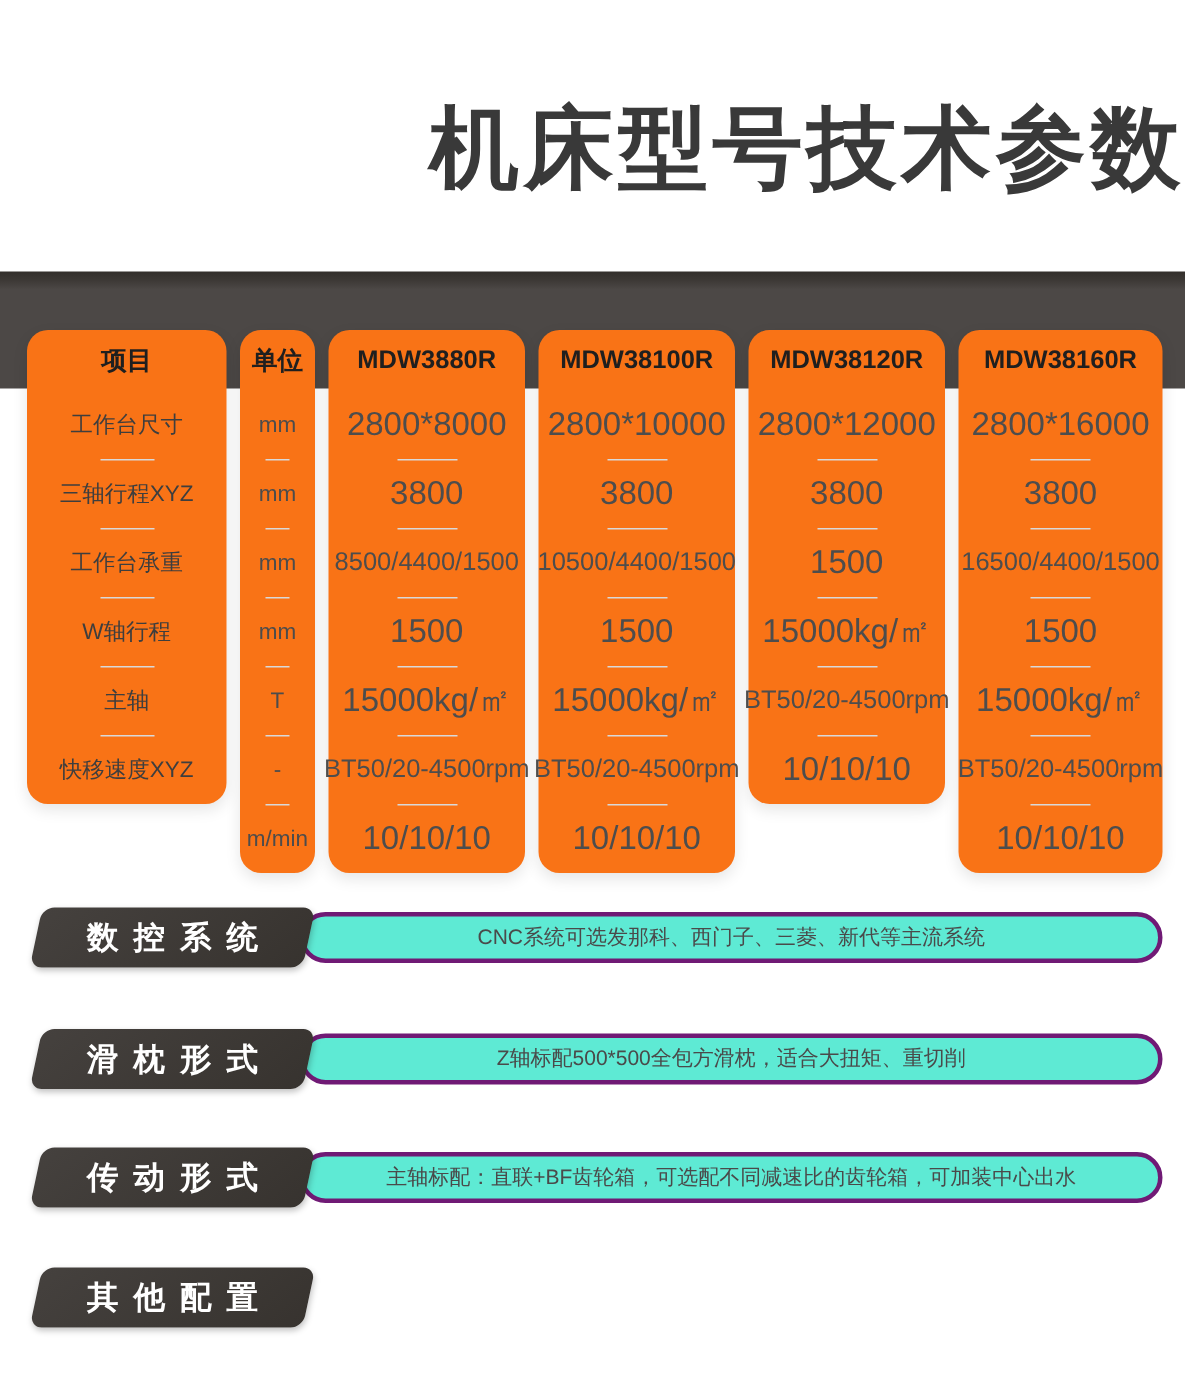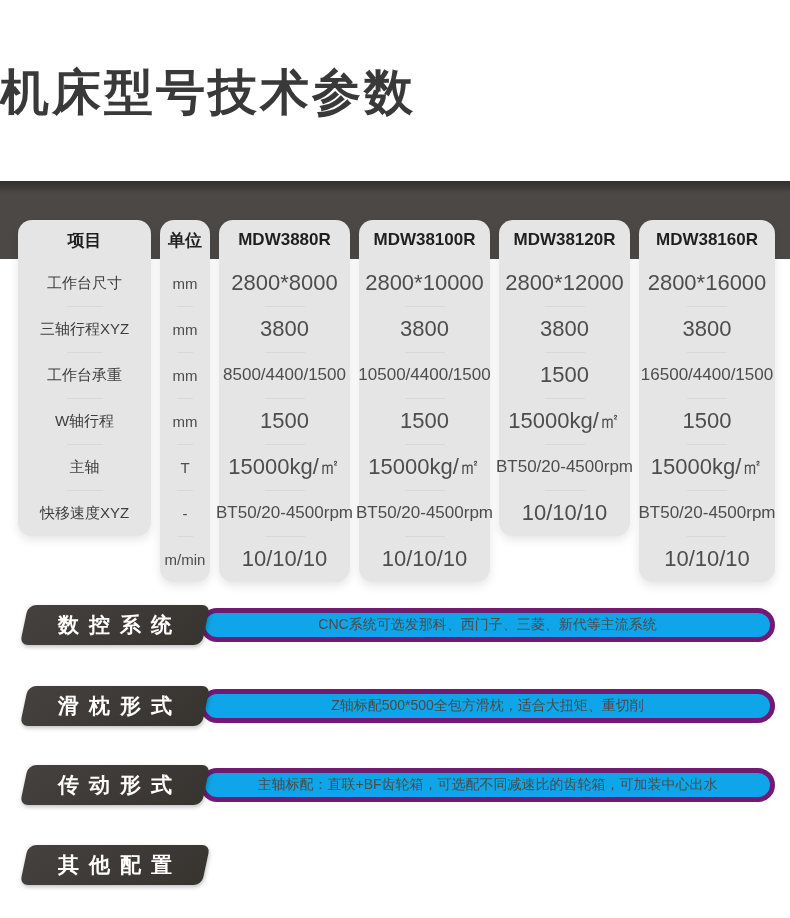--- a/index.html
+++ b/index.html
@@ -4,35 +4,35 @@
 <style>
   html,body{margin:0;padding:0;background:#ffffff;}
   .page{
     position:relative;width:790px;height:918px;overflow:hidden;
     background:#ffffff;
     font-family:"Liberation Sans","DejaVu Sans",sans-serif;
   }
   
   .title{
     position:absolute;top:66px;left:0;width:100%;
-    text-align:left;font-size:49px;font-weight:800;
+    text-align:right;font-size:60px;font-weight:800;
     color:#393939;letter-spacing:3px;line-height:1.1;
   }
   
   .dark-band{
     position:absolute;top:181px;left:0;width:790px;height:78px;
     background:linear-gradient(180deg,#332f2c 0px,#3d3936 6px,#4c4846 12px,#4c4846 100%);
   }
   
   .spec-table{
     position:absolute;top:220px;left:18px;
     display:flex;gap:9px;align-items:flex-start;
   }
   .col{
-    background:#e5e5e5;border-radius:14px;
+    background:#f97316;border-radius:14px;
     box-shadow:0 4px 10px rgba(0,0,0,0.10);
     display:flex;flex-direction:column;
   }
   .col-label{width:133px;}
   .col-unit{width:50px;}
   .col-model{width:131px;}
   .col-model-last{width:136px;}
   .col-header{
     height:40px;display:flex;align-items:center;justify-content:center;
     font-size:17px;font-weight:bold;color:#1f1f1f;white-space:nowrap;
@@ -48,23 +48,23 @@
   }
   .col-label .row{font-size:15px;color:#3e3e3e;}
   .col-label .row:not(.first)::before{width:36px;}
   .col-unit .row{font-size:15px;color:#4c4c4c;}
   .col-unit .row:not(.first)::before{width:16px;}
   .row.small{font-size:17px;}
   
   .section{position:absolute;left:0;width:790px;height:40px;}
   .pill{
     position:absolute;left:200px;top:3px;width:575px;height:34px;
-    border:5px solid #701a75;border-radius:18px;box-sizing:border-box;
+    border:3px solid #701a75;border-radius:18px;box-sizing:border-box;
     display:flex;align-items:center;justify-content:center;
-    font-size:14px;color:#4a4a4a;background:#0ea5e9;white-space:nowrap;
+    font-size:14px;color:#4a4a4a;background:#5eead4;white-space:nowrap;
   }
   .s-label{
     position:absolute;left:24px;top:0;width:182px;height:40px;
     background:linear-gradient(135deg,#45413e 0%,#37332f 100%);
     border-radius:8px;transform:skewX(-12deg);
     box-shadow:1px 2px 4px rgba(0,0,0,0.25);
     display:flex;align-items:center;justify-content:center;
   }
   .s-label span{
     transform:skewX(12deg);

